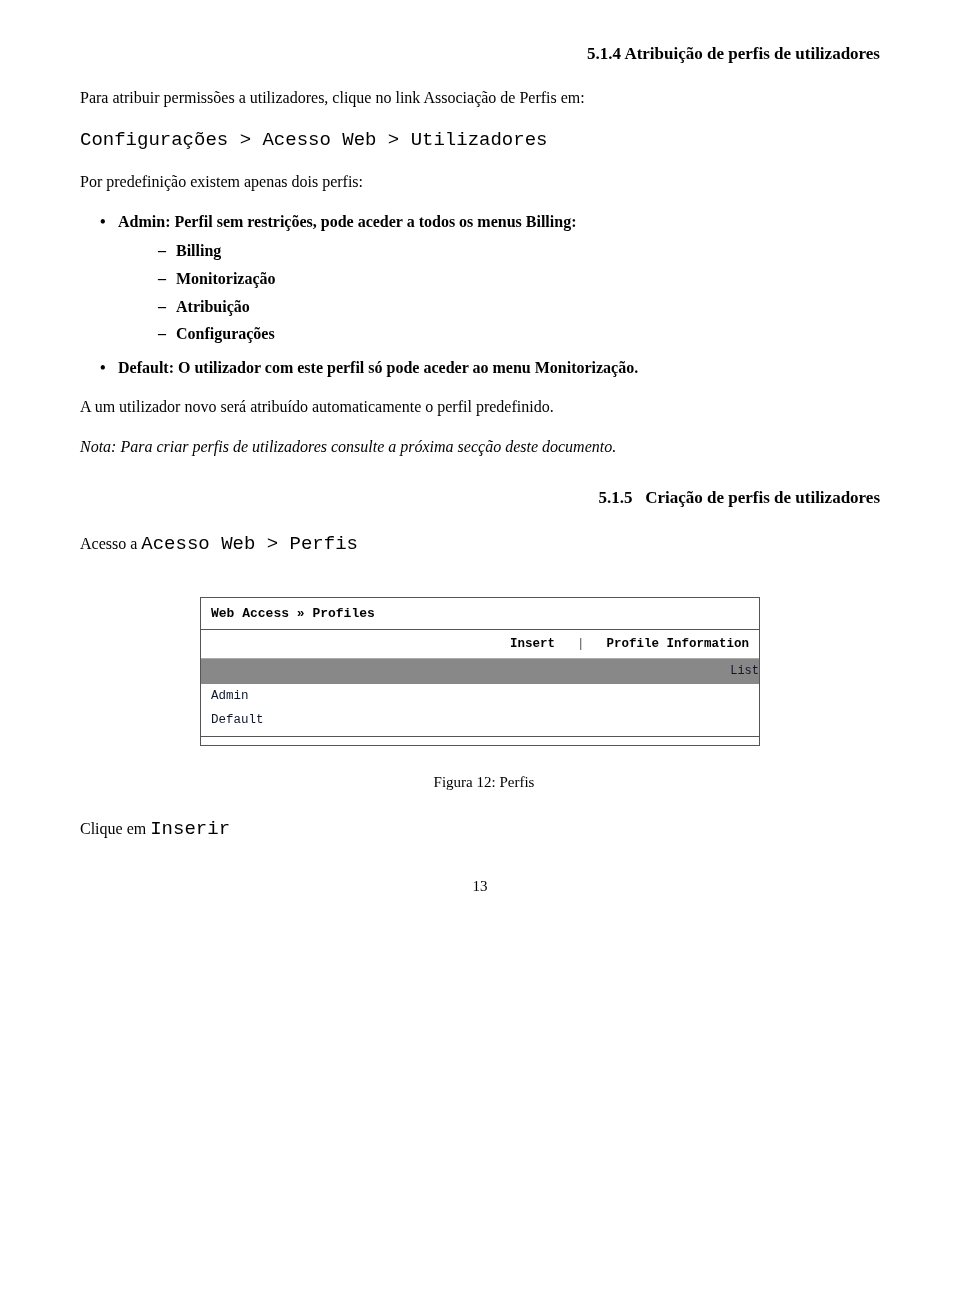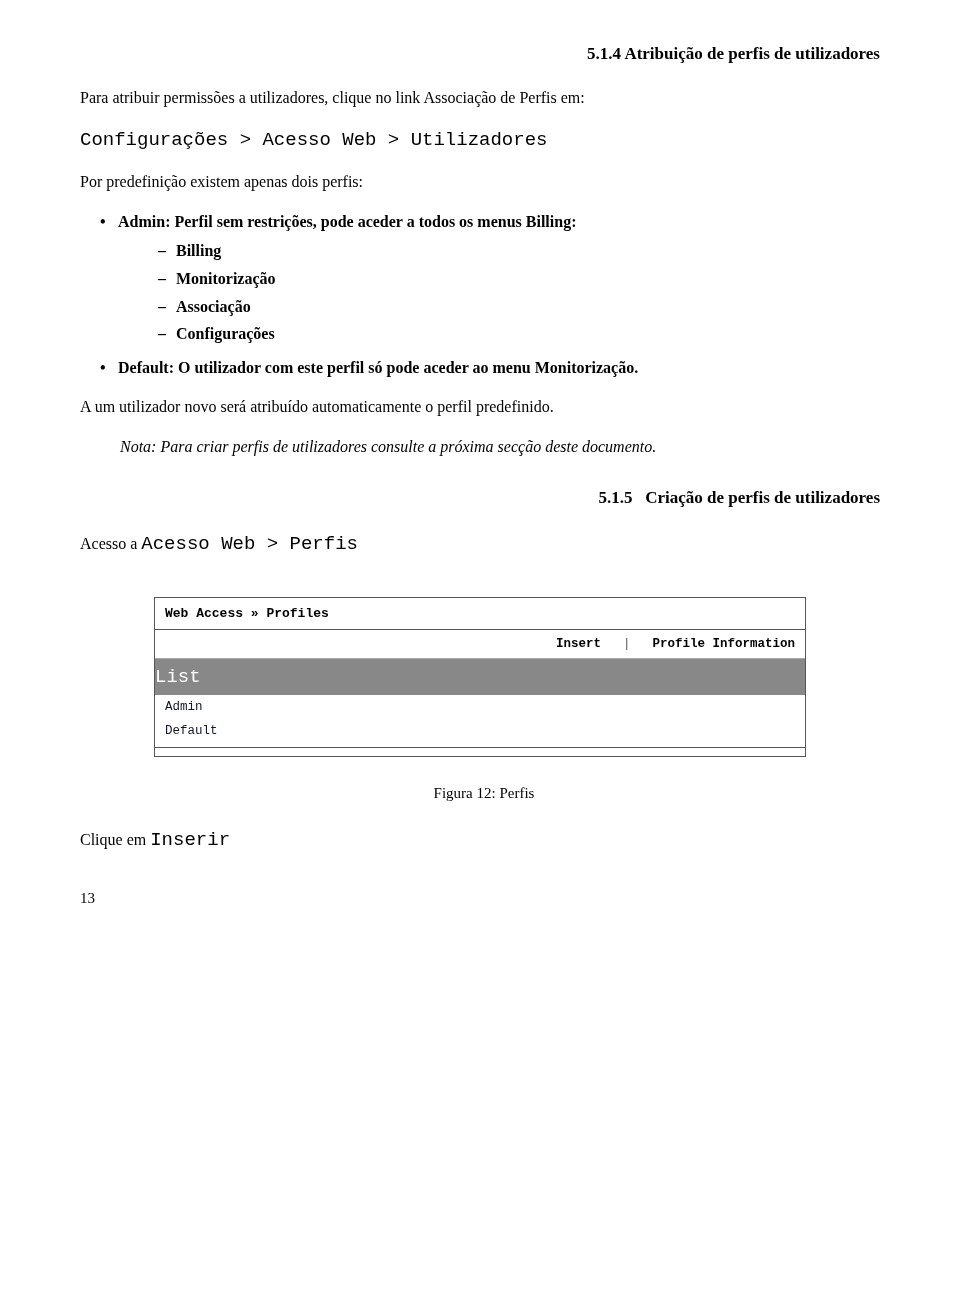--- a/index.html
+++ b/index.html
@@ -63,21 +63,21 @@
 
     .dash-list > li::before {
       content: "–";
       position: absolute;
       left: 0;
     }
 
     .figure-container {
       margin: 24px auto 10px auto;
       border: 1px solid #555;
-      width: 652px;
+      width: 560px;
       padding: 0;
     }
 
     .figure-header {
       font-family: "Courier New", Courier, monospace;
       font-size: 13px;
       font-weight: bold;
       padding: 6px 10px 4px 10px;
       border-bottom: 1px solid #555;
     }
@@ -98,24 +98,24 @@
     }
 
     .figure-toolbar .toolbar-link {
       color: #000;
       font-weight: bold;
       text-decoration: none;
     }
 
     .figure-list-header {
       background: #888;
-      color: #ffffff;
-      text-align: left;
-      font-family: "Courier New", Courier, monospace;
-      font-size: 19px;
+      color: #0f172a;
+      text-align: right;
+      font-family: "Courier New", Courier, monospace;
+      font-size: 12px;
       padding: 3px 0;
     }
 
     .figure-list-item {
       font-family: "Courier New", Courier, monospace;
       font-size: 12.5px;
       padding: 2px 10px;
       color: #0f172a;
     }
 
@@ -125,24 +125,24 @@
     }
 
     .figure-caption {
       text-align: left;
       margin: 14px 0 20px 8px;
       font-size: 15px;
     }
 
     .italic {
       font-style: italic;
-      margin-left: 40px;
     }
 
     .page-number {
+      text-align: center;
       margin-top: 30px;
       font-size: 15px;
     }
   </style>
 </head>
 <body>
 
 <h2 class="section-heading">
   <span>5.1.4</span>
   <span>Atribuição de perfis de utilizadores</span>
@@ -158,21 +158,21 @@
 </p>
 
 <p>Por predefinição existem apenas dois perfis:</p>
 
 <ul class="bullet-list">
   <li>
     <strong>Admin:</strong><span> Perfil sem restrições, pode aceder a todos os menus Billing:</span>
     <ul class="dash-list">
       <li><span>Billing</span></li>
       <li><span>Monitorização</span></li>
-      <li><span>Associação</span></li>
+      <li><span>Atribuição</span></li>
       <li><span>Configurações</span></li>
     </ul>
   </li>
   <li>
     <strong>Default:</strong><span> O utilizador com este perfil só pode aceder ao menu Monitorização.</span>
   </li>
 </ul>
 
 <p>A um utilizador novo será atribuído automaticamente o perfil predefinido.</p>
 

